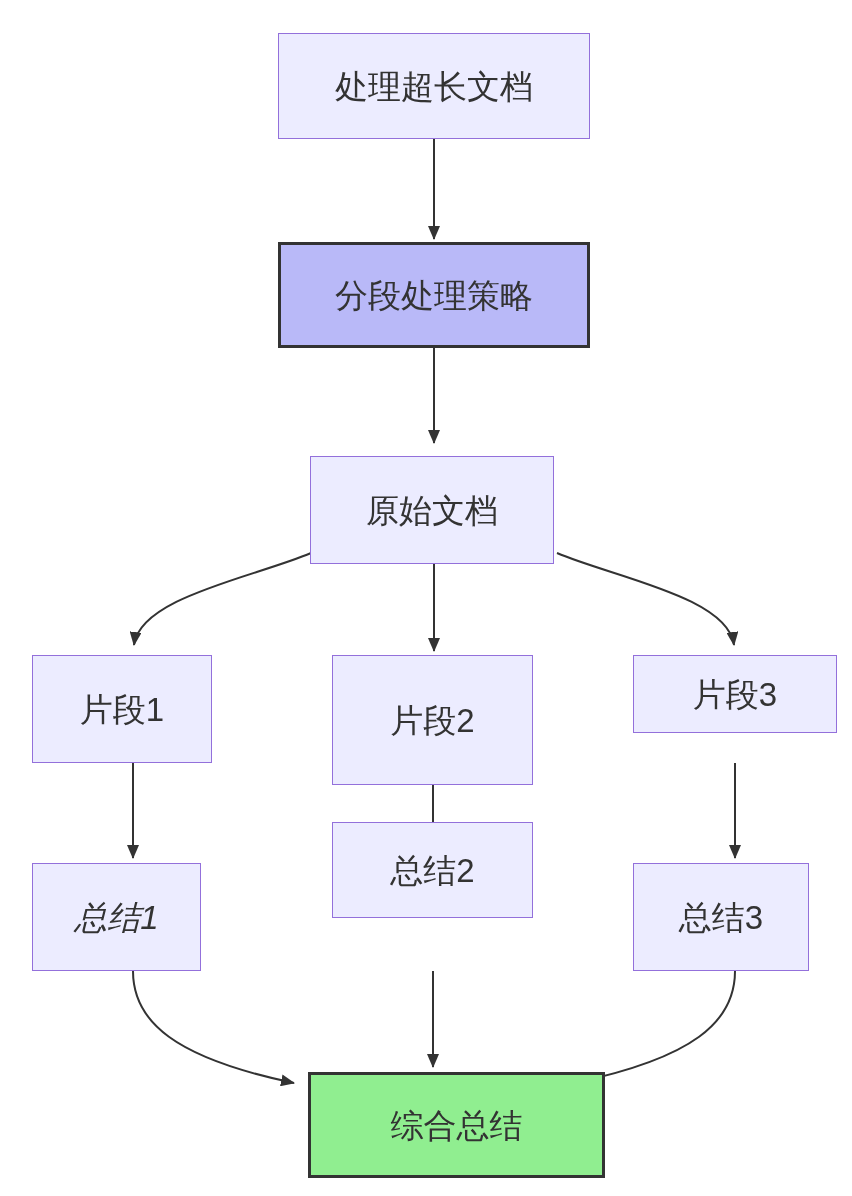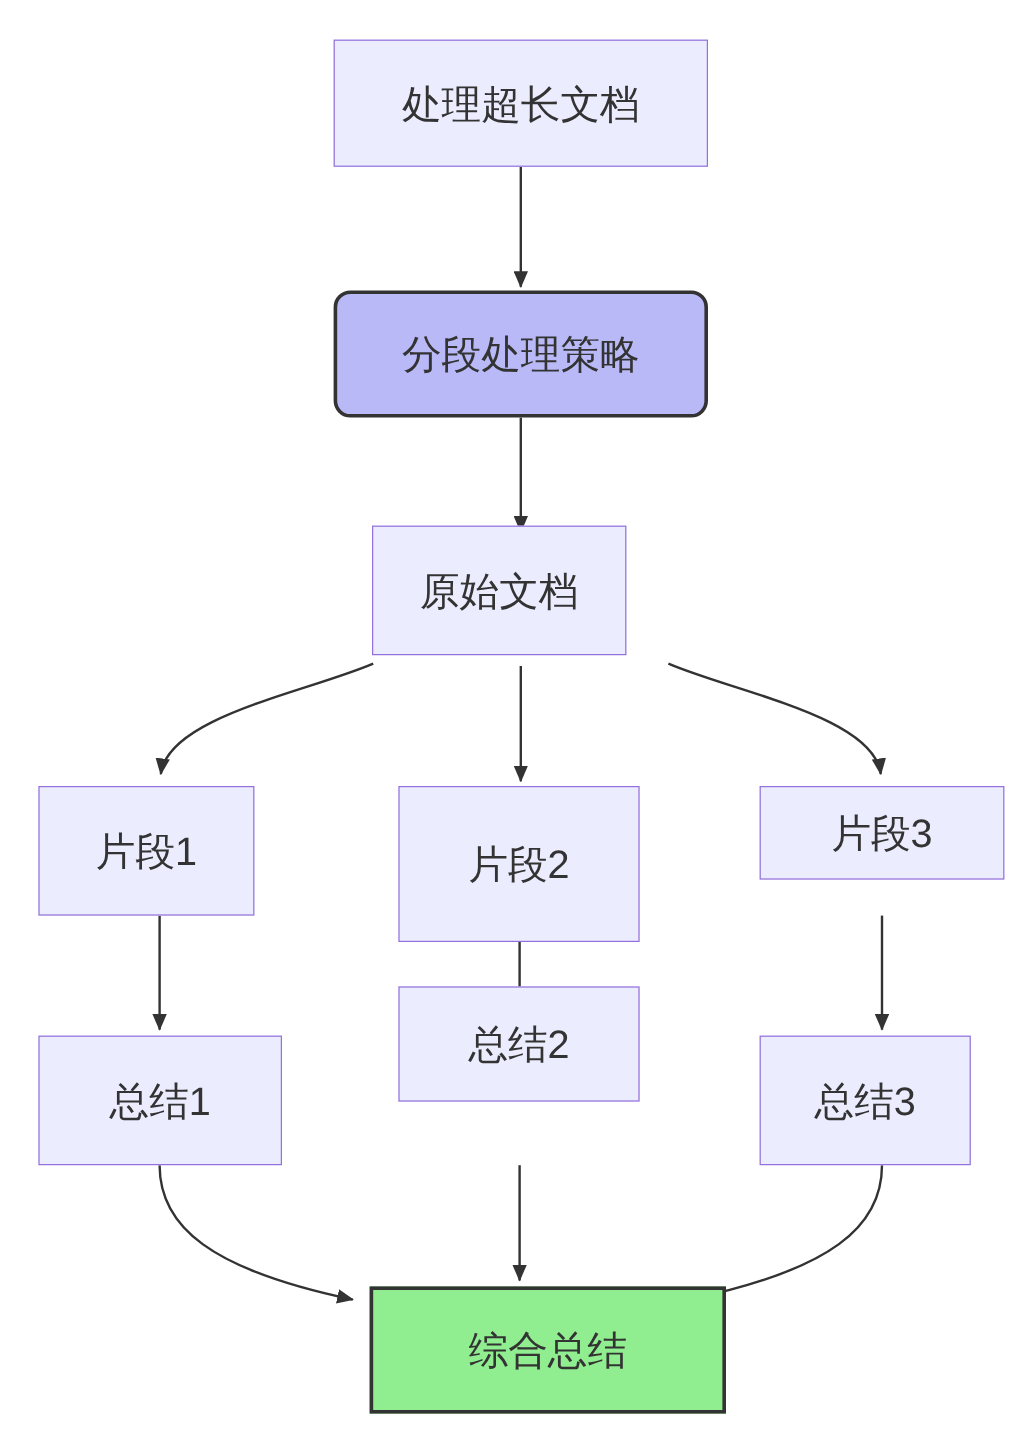--- a/index.html
+++ b/index.html
@@ -47,26 +47,26 @@
   .node--emphasis {
     background: var(--emphasis-fill, #B9B9F8);
     border: 3px solid var(--emphasis-border, #333333);
   }
   .node--success {
     background: var(--success-fill, #90EE90);
     border: 3px solid var(--success-border, #333333);
   }
   
   .n-a  { left: 278px; top: 33px;   width: 312px; height: 106px; }
-  .n-b  { left: 278px; top: 242px;  width: 312px; height: 106px; border-radius: 14px; }
-  .n-c  { left: 310px; top: 438px;  width: 212px; height: 108px; }
+  .n-b  { left: 278px; top: 242px;  width: 312px; height: 106px; }
+  .n-c  { left: 310px; top: 456px;  width: 244px; height: 108px; }
   .n-d1 { left: 32px;  top: 655px;  width: 180px; height: 108px; }
   .n-d2 { left: 332px; top: 655px;  width: 201px; height: 130px; }
   .n-d3 { left: 633px; top: 655px;  width: 204px; height: 78px; }
-  .n-e1 { left: 32px;  top: 863px;  width: 203px; height: 108px; }
+  .n-e1 { left: 32px;  top: 863px;  width: 169px; height: 108px; font-style: italic; }
   .n-e2 { left: 332px; top: 822px;  width: 201px; height: 96px; }
   .n-e3 { left: 633px; top: 863px;  width: 176px; height: 108px; }
   .n-f  { left: 308px; top: 1072px; width: 297px; height: 106px; }
 </style>
 </head>
 <body>
 
 <div class="canvas">
 
   <svg class="edges-layer" width="852" height="1196" viewBox="0 0 852 1196" xmlns="http://www.w3.org/2000/svg">

